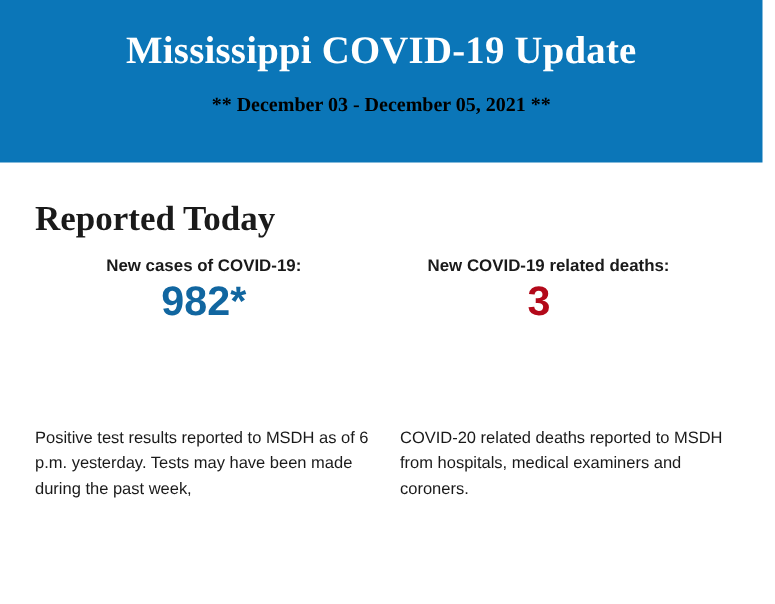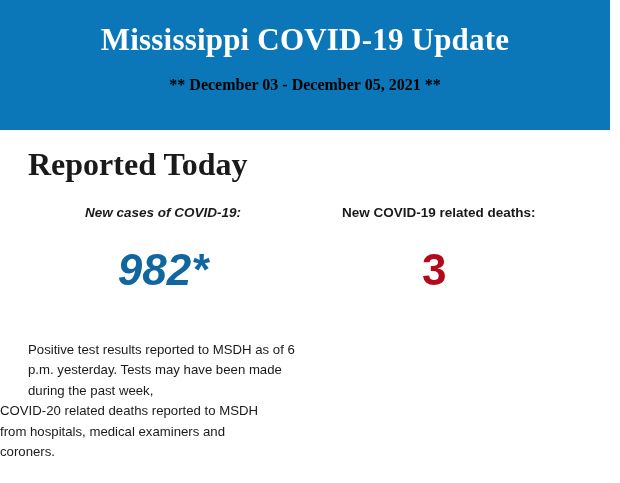--- a/index.html
+++ b/index.html
@@ -46,82 +46,81 @@
     width: 610px;
     text-align: center;
     font-family: "Liberation Serif", serif;
     font-weight: bold;
     font-size: 16px;
     color: #000000;
   }
   .section-title {
     position: absolute;
     left: 28px;
-    top: 146px;
+    top: 160px;
     font-family: "Liberation Serif", serif;
     font-weight: bold;
-    font-size: 32px;
+    font-size: 28px;
     color: #1a1a1a;
   }
   .stats {
     position: absolute;
     left: 0;
     top: 205px;
     width: 620px;
     display: flex;
     flex-direction: row;
   }
   .stat-col {
     box-sizing: border-box;
   }
   .stat-col.left {
     width: 320px;
     padding-left: 28px;
     padding-right: 22px;
-    font-style: italic;
   }
   .stat-col.right {
     width: 300px;
     padding-left: 0px;
     padding-right: 12px;
   }
   .stat-label {
     text-align: center;
     font-size: 13.5px;
     font-weight: bold;
     color: #1a1a1a;
   }
   .stat-col.right .stat-label {
     text-align: left;
     padding-left: 22px;
   }
   .stat-value {
     text-align: center;
-    font-size: 44px;
+    font-size: 33px;
     font-weight: bold;
-    margin-top: 28px;
+    margin-top: 4px;
     line-height: 1;
   }
   .stat-col.right .stat-value {
     text-align: left;
     padding-left: 102px;
   }
   .stat-value.cases {
     color: #1166a0;
   }
   .stat-value.deaths {
     color: #b3091a;
   }
   .notes {
     position: absolute;
     left: 0;
     top: 340px;
     width: 620px;
     display: flex;
-    flex-direction: column;
+    flex-direction: row;
   }
   .note {
     box-sizing: border-box;
     font-size: 13.2px;
     line-height: 1.55;
     color: #1a1a1a;
   }
   .note.left {
     width: 320px;
     padding-left: 28px;

